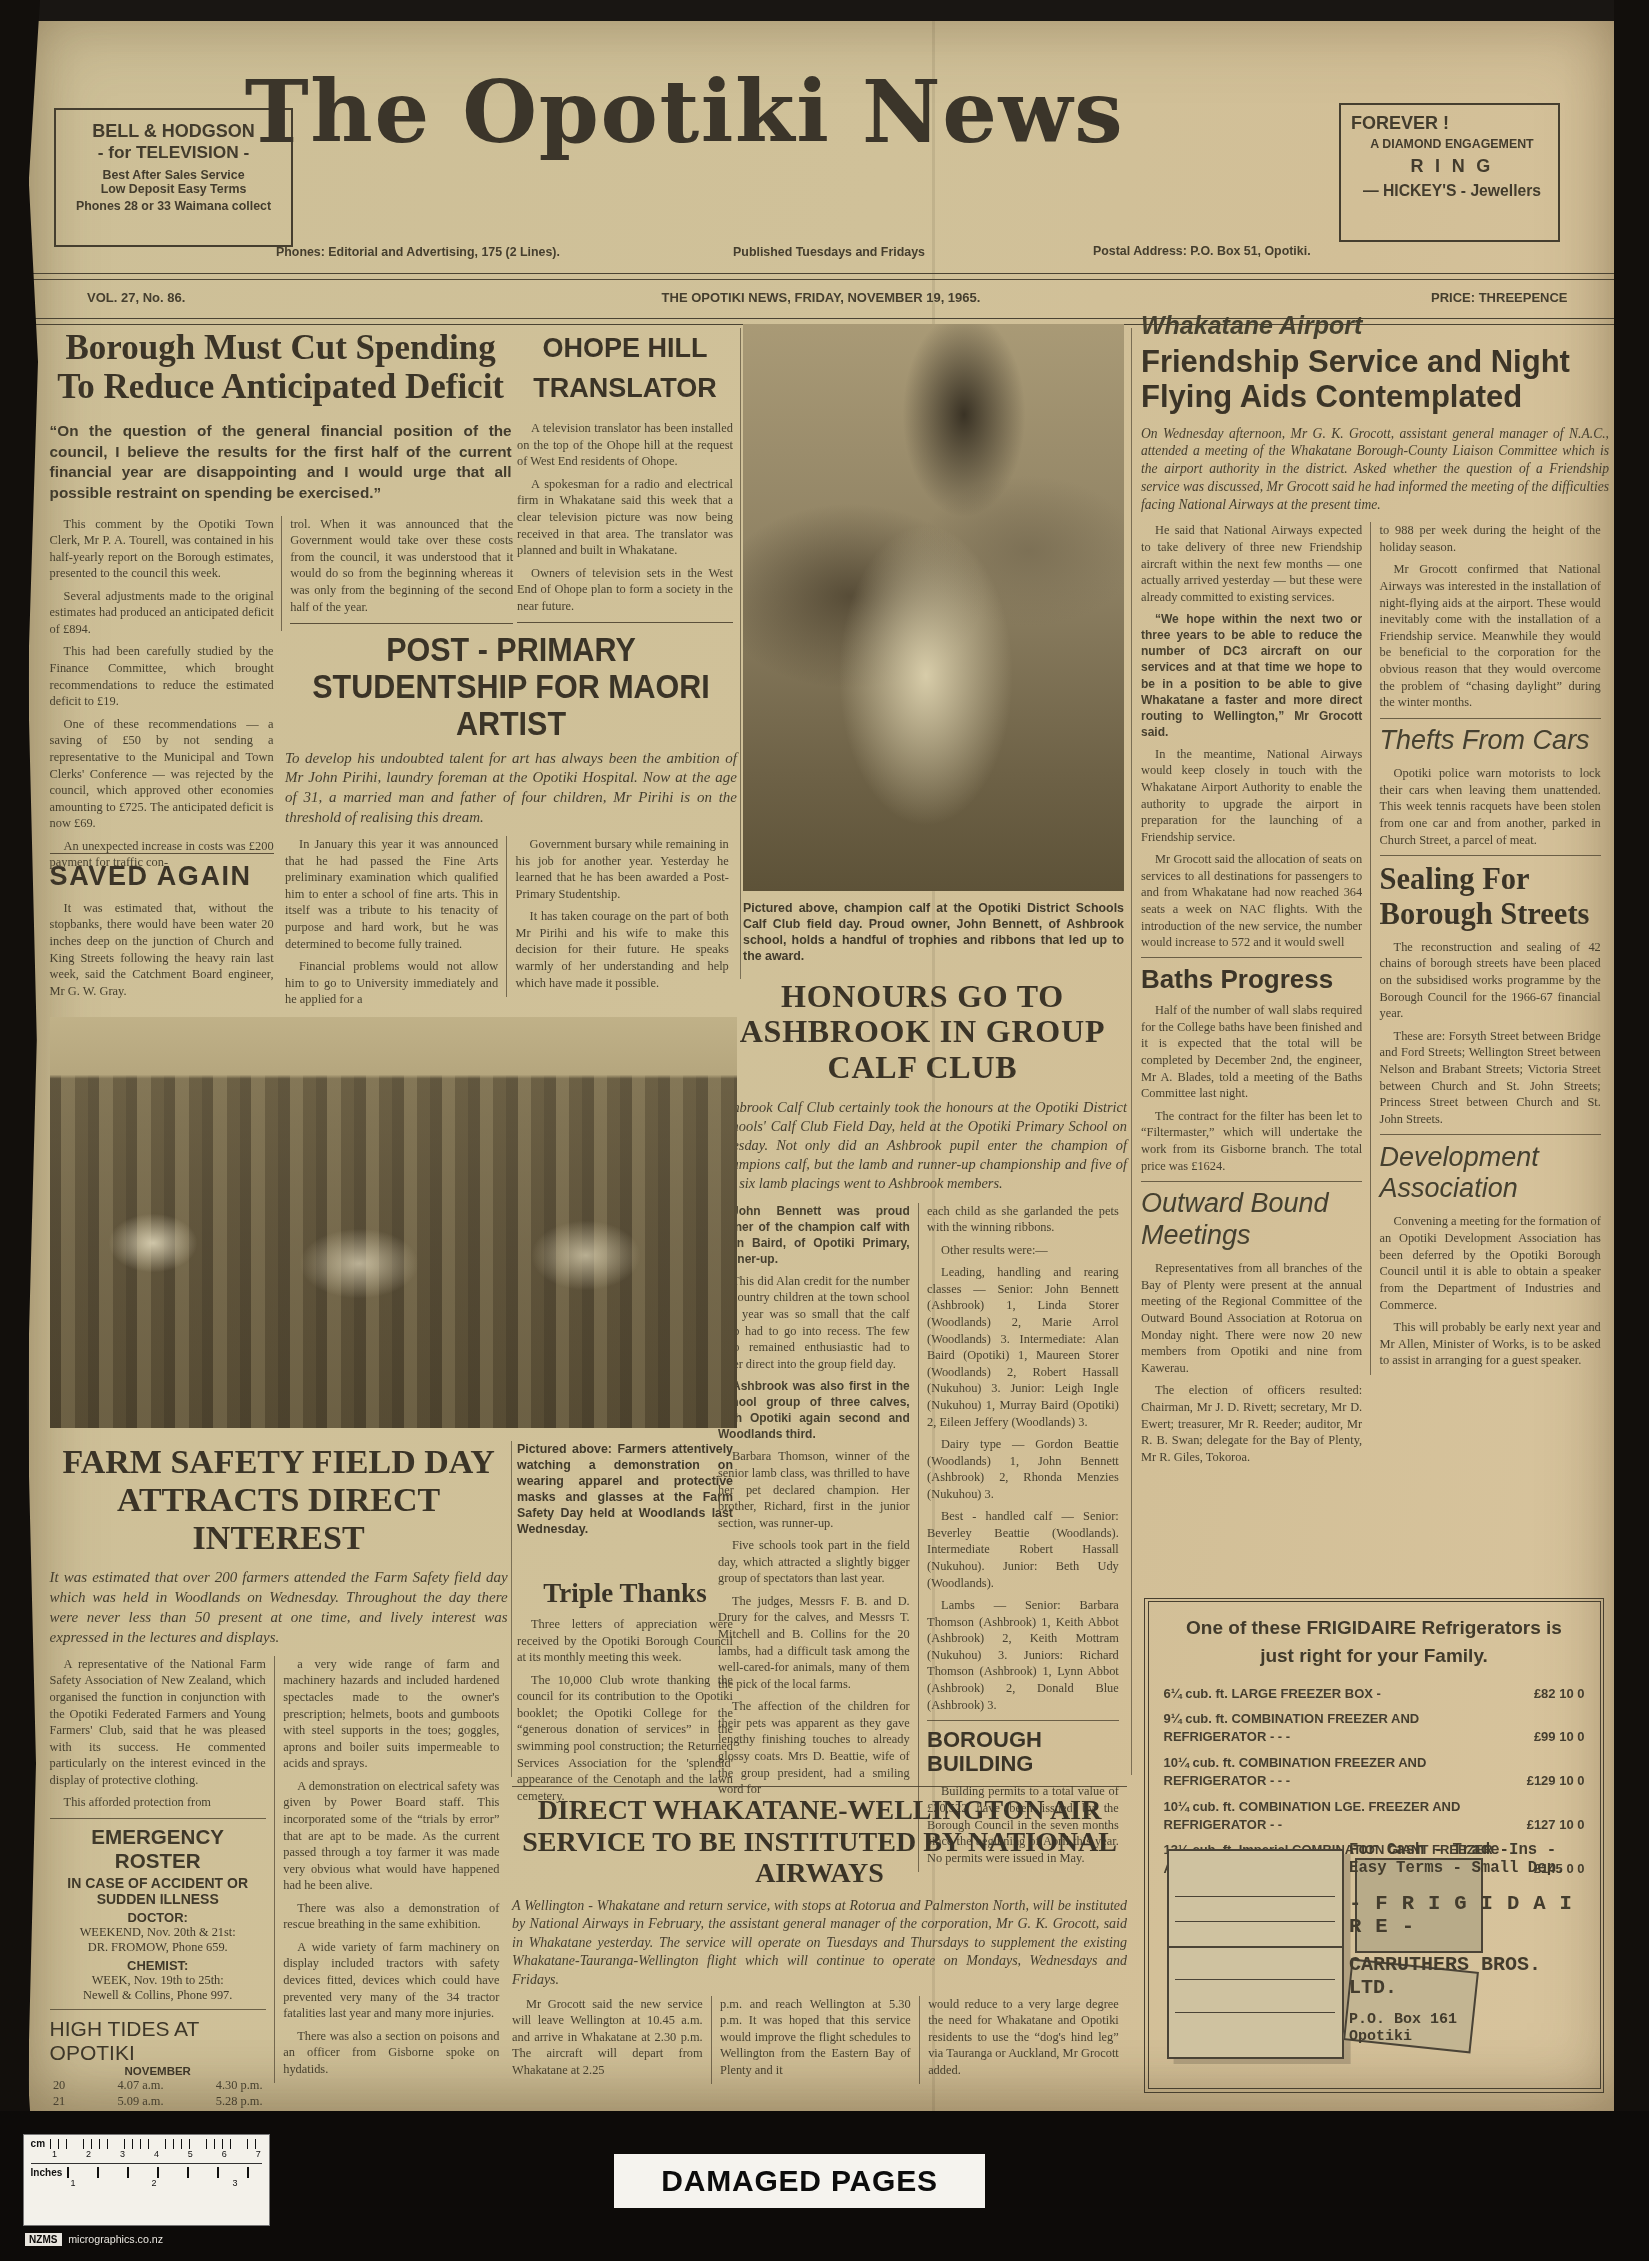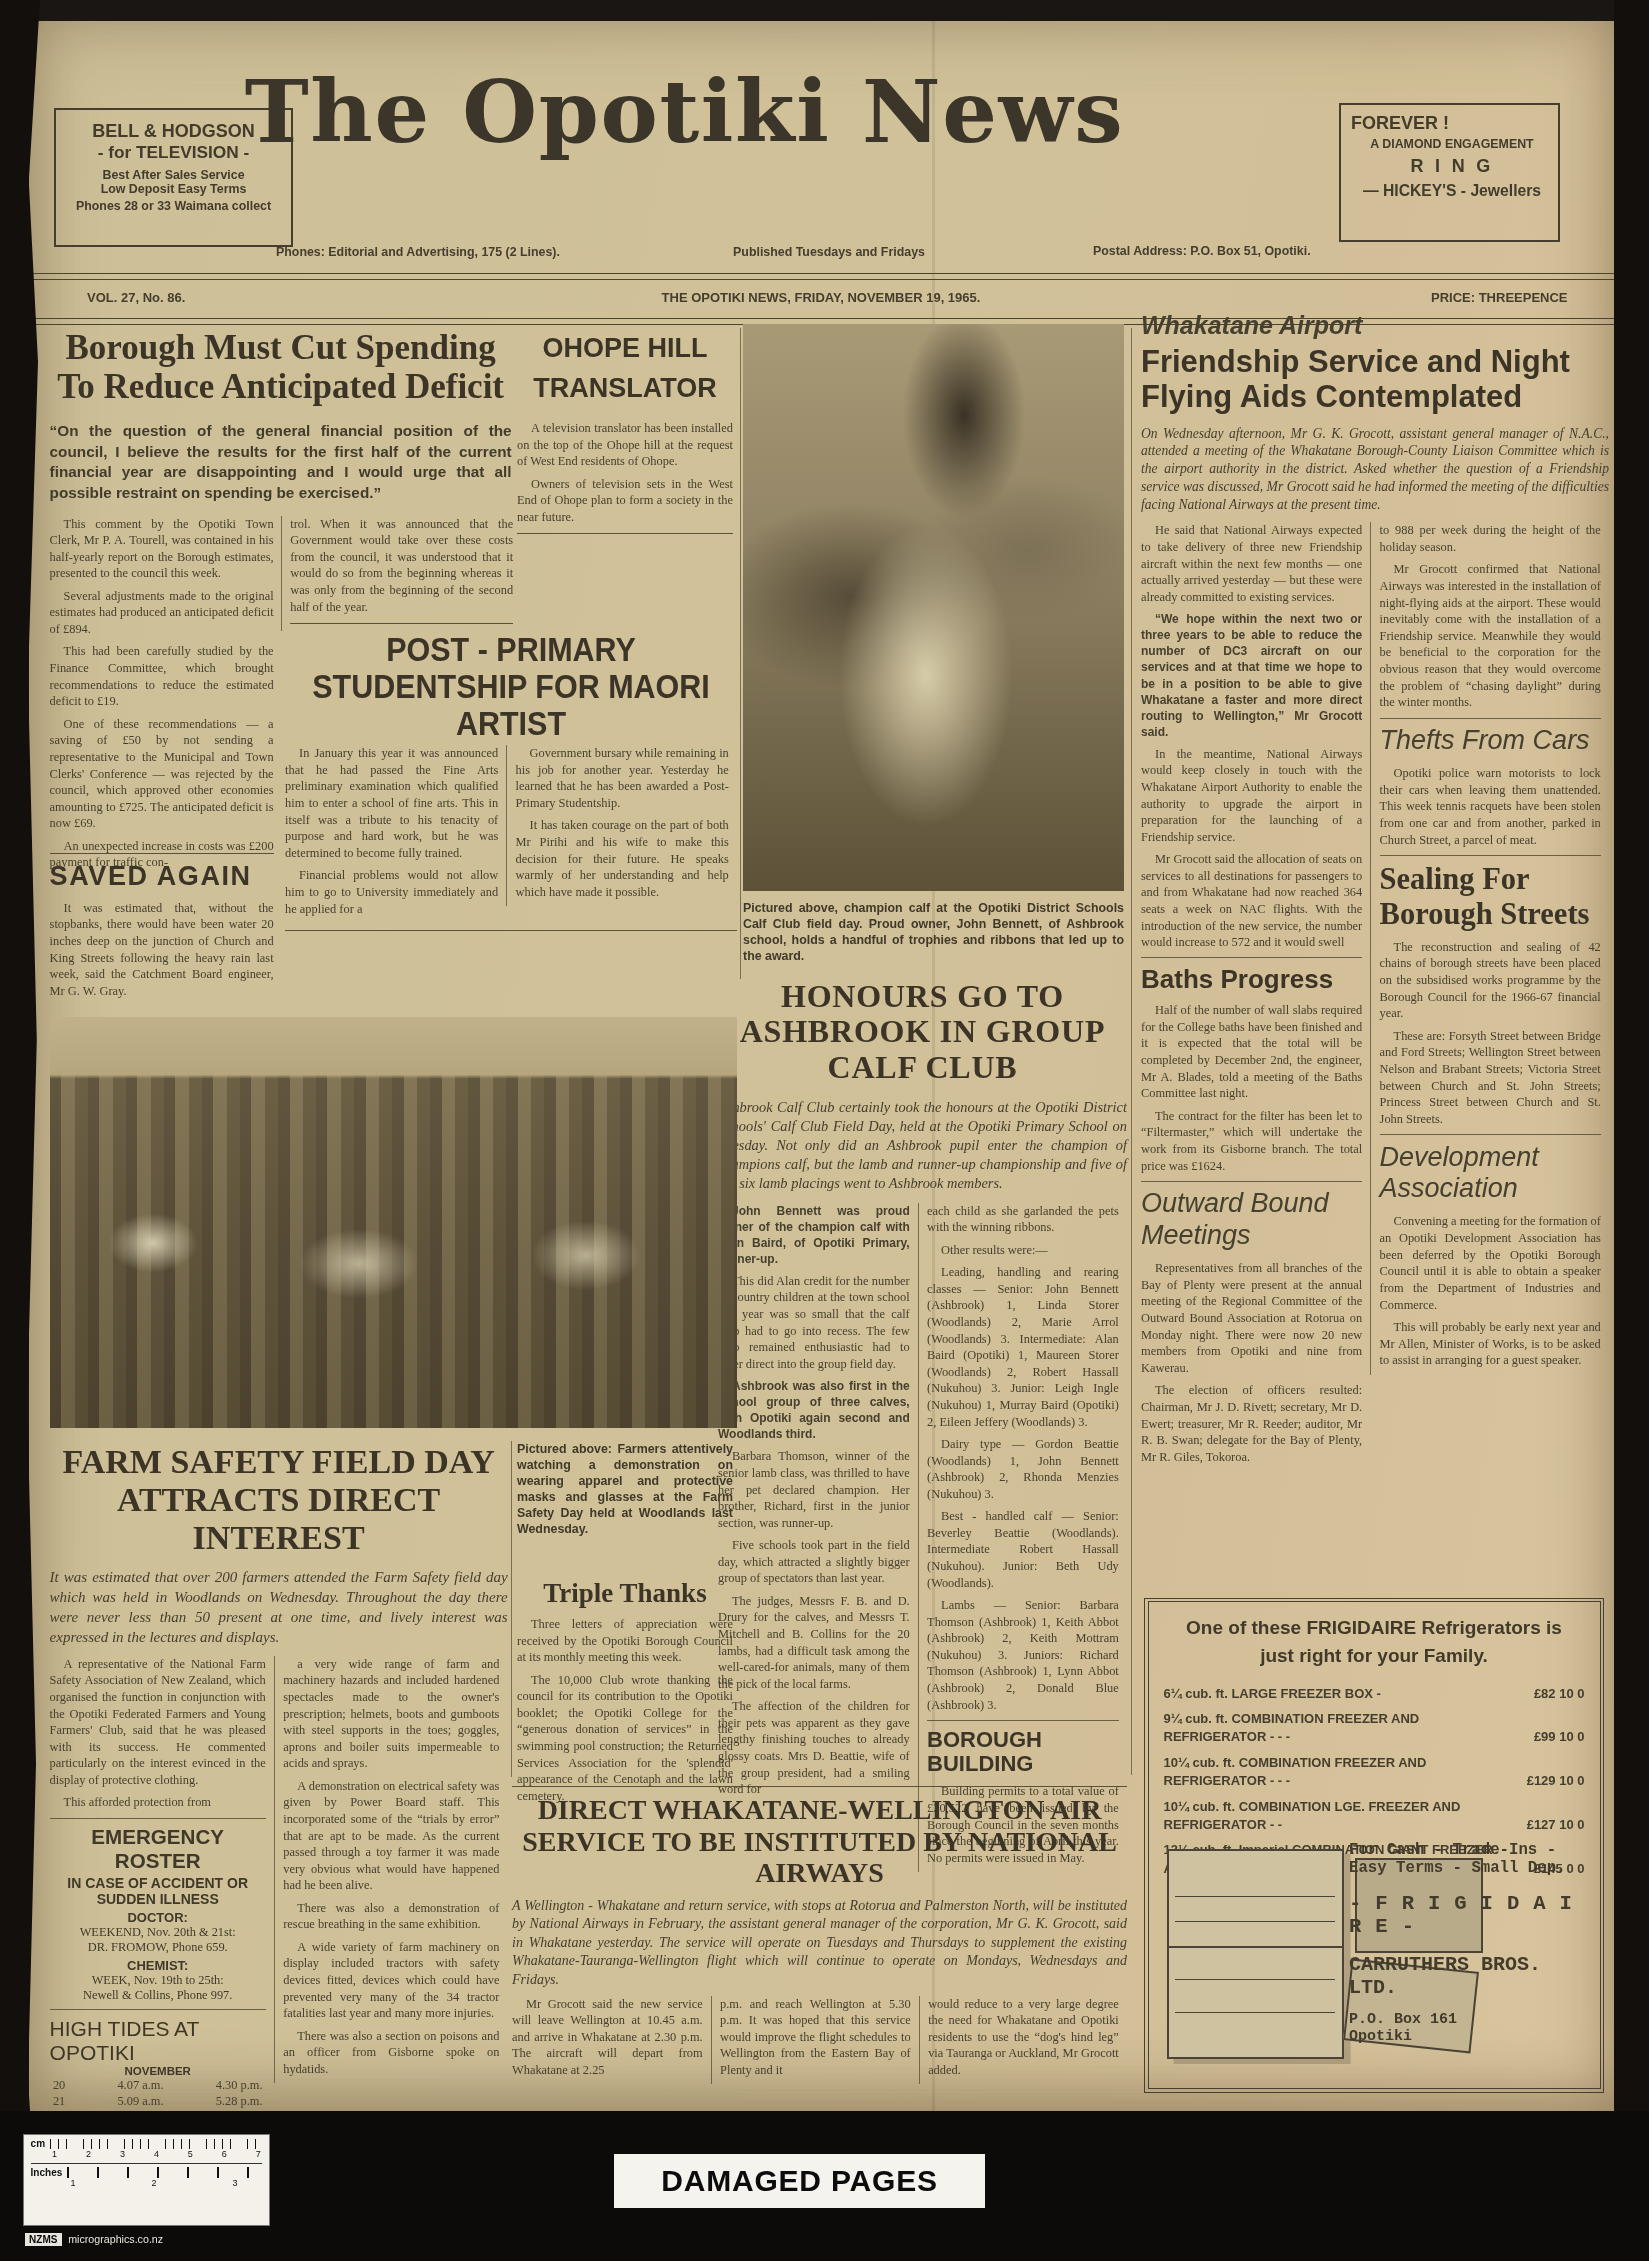--- a/index.html
+++ b/index.html
@@ -153,26 +153,28 @@
     <div class="abs" style="left:20.6px;top:825px;width:224px;">
       <div class="rule"></div>
       <div class="hl sans" style="font-size:27px;letter-spacing:1.6px;text-align:left;margin:5px 0 8.2px;">SAVED AGAIN</div>
       <p class="p">It was estimated that, without the stopbanks, there would have been water 20 inches deep on the junction of Church and King Streets following the heavy rain last week, said the Catchment Board engineer, Mr G. W. Gray.</p>
     </div>
 
     <div class="abs" style="left:488px;top:307px;width:216px;">
       <div class="hl sans" style="font-size:27px;line-height:1.5;">OHOPE HILL TRANSLATOR</div>
       <div style="height:11.5px;"></div>
       <p class="p">A television translator has been installed on the top of the Ohope hill at the request of West End residents of Ohope.</p>
+      <p class="p">A spokesman for a radio and electrical firm in Whakatane said this week that a clear television picture was now being received in that area. The translator was planned and built in Whakatane.</p>
       <p class="p">Owners of television sets in the West End of Ohope plan to form a society in the near future.</p>
       <div class="rule"></div>
     </div>
 
     <div class="abs" style="left:256px;top:614px;width:452px;">
       <div class="hl sans" style="font-size:30.5px;transform:scaleY(1.08);">POST - PRIMARY STUDENTSHIP FOR MAORI ARTIST</div>
+      <div class="lead" style="margin-top:11.5px;">To develop his undoubted talent for art has always been the ambition of Mr John Pirihi, laundry foreman at the Opotiki Hospital. Now at the age of 31, a married man and father of four children, Mr Pirihi is on the threshold of realising this dream.</div>
       <div class="cols" style="margin-top:8.2px;">
         <div class="col">
           <p class="p">In January this year it was announced that he had passed the Fine Arts preliminary examination which qualified him to enter a school of fine arts. This in itself was a tribute to his tenacity of purpose and hard work, but he was determined to become fully trained.</p>
           <p class="p">Financial problems would not allow him to go to University immediately and he applied for a</p>
         </div>
         <div class="col">
           <p class="p">Government bursary while remaining in his job for another year. Yesterday he learned that he has been awarded a Post-Primary Studentship.</p>
           <p class="p">It has taken courage on the part of both Mr Pirihi and his wife to make this decision for their future. He speaks warmly of her understanding and help which have made it possible.</p>
         </div>
       </div>

